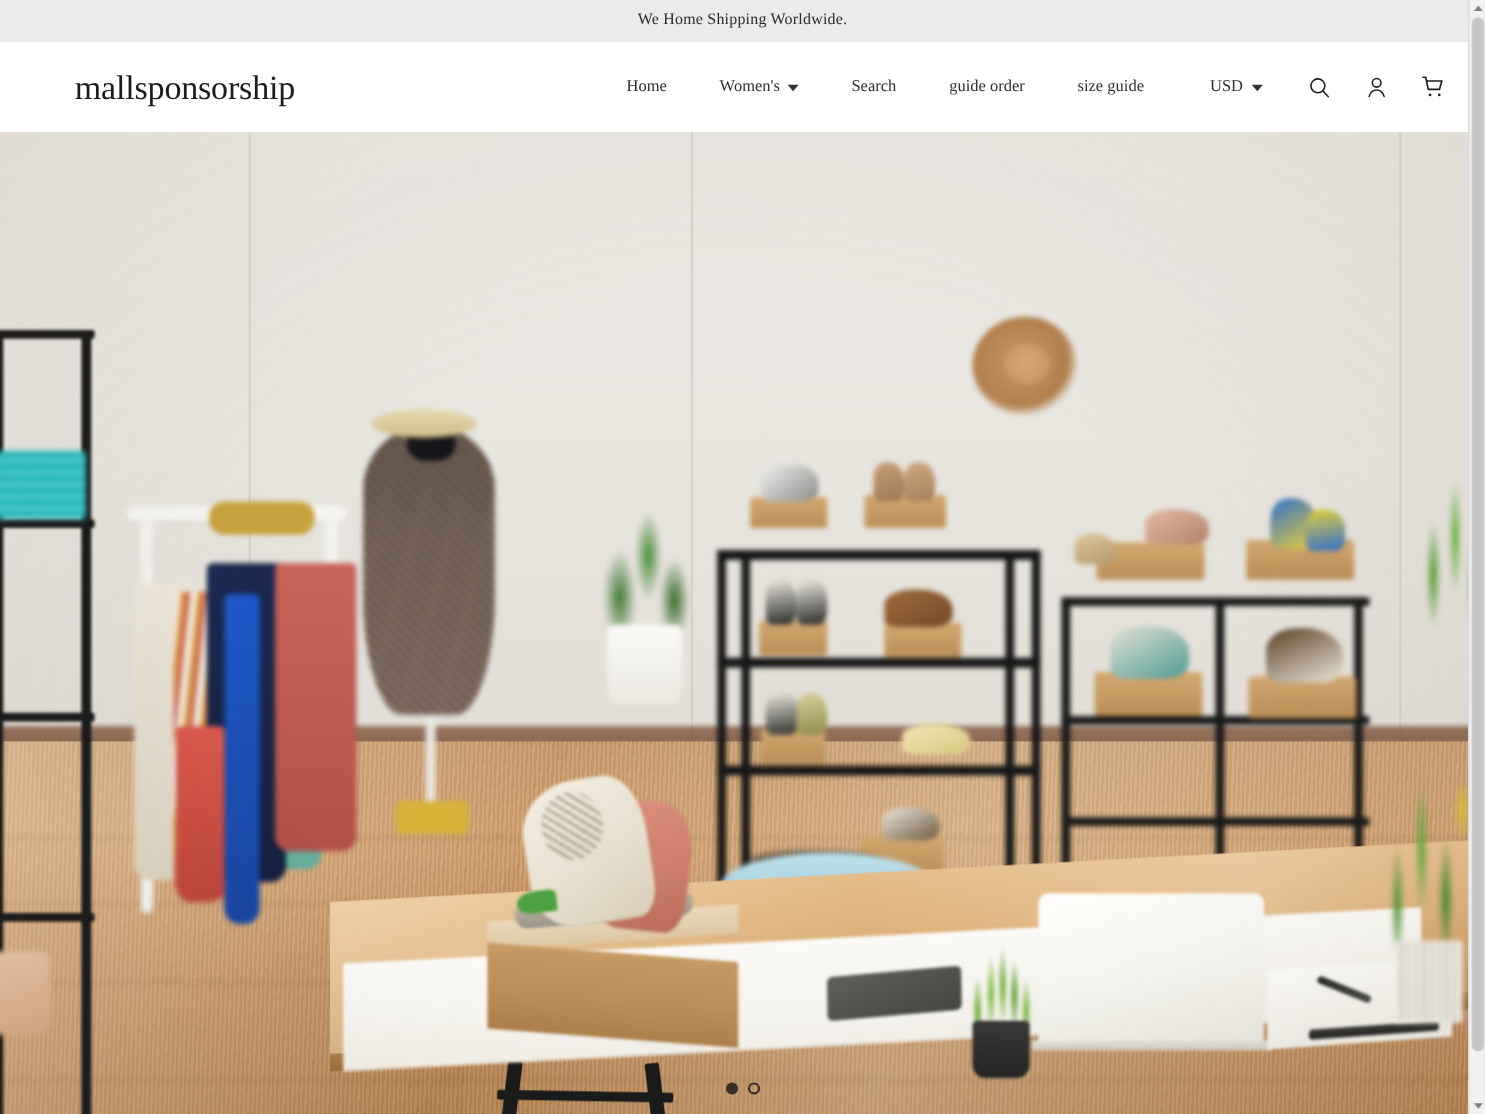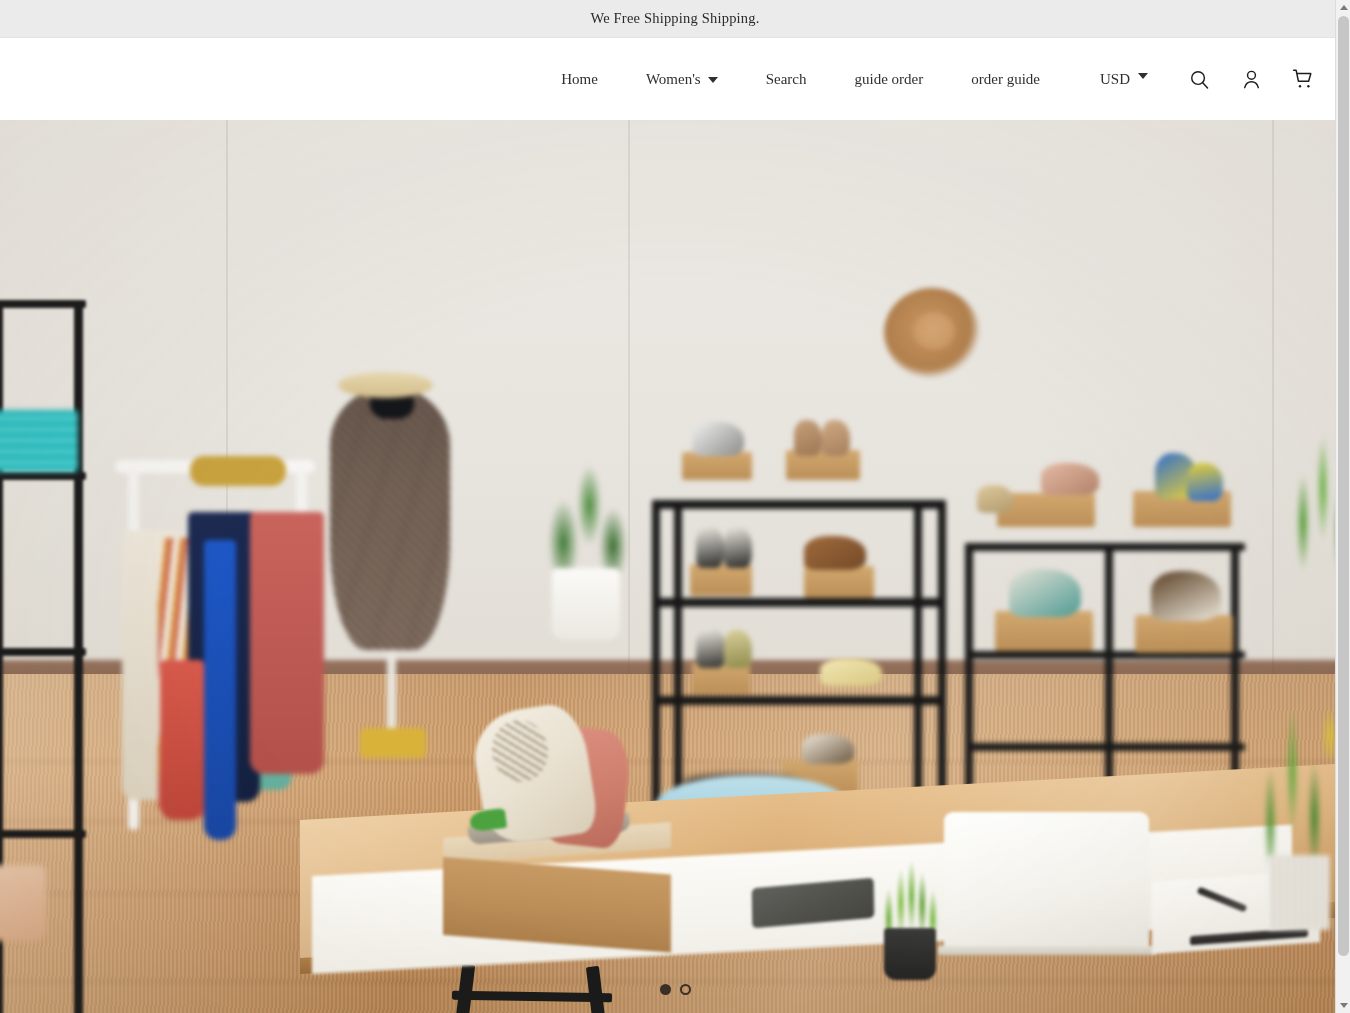--- a/index.html
+++ b/index.html
@@ -47,21 +47,21 @@
   }
   .caret {
     width:0; height:0;
     border-left:5px solid transparent;
     border-right:5px solid transparent;
     border-top:6px solid #2f2f2f;
     display:inline-block; margin-top:2px;
   }
   .currency {
     font-size:15px; color:#2f2f2f; padding:0 16px 0 36px;
-    display:flex; gap:8px; cursor:pointer;
+    display:flex; align-items:center; gap:8px; cursor:pointer;
     font-family:"Liberation Serif", serif;
   }
   .icon-group { display:flex; align-items:center; gap:6px; padding-left:12px; }
   .icon-btn {
     width:46px; height:46px;
     display:flex; align-items:center; justify-content:center;
     cursor:pointer;
   }
   .icon-btn svg { display:block; }
 
@@ -395,41 +395,42 @@
     position:absolute; left:2px; top:16px; width:11px; height:940px;
     background:#c6c6c6; border-radius:6px; cursor:pointer;
   }
 </style>
 </head>
 <body>
 
 <div class="page">
 
   <div class="announce">
-    <span class="announce-text">We Free Shipping Shipping.</span>
+    <span class="announce-text">We Home Shipping Worldwide.</span>
   </div>
 
   <header class="header">
+    <div class="logo">mallsponsorship</div>
 
     <nav class="nav">
       <div class="nav-item">
         <span>Home</span>
       </div>
       <div class="nav-item">
         <span>Women's</span>
         <span class="caret"></span>
       </div>
       <div class="nav-item">
         <span>Search</span>
       </div>
       <div class="nav-item">
         <span>guide order</span>
       </div>
       <div class="nav-item">
-        <span>order guide</span>
+        <span>size guide</span>
       </div>
 
       <div class="currency">
         <span>USD</span>
         <span class="caret"></span>
       </div>
 
       <div class="icon-group">
         <div class="icon-btn">
           <svg width="23" height="23" viewBox="0 0 24 24" fill="none" stroke="#1d1d1d" stroke-width="1.5" stroke-linecap="round">

